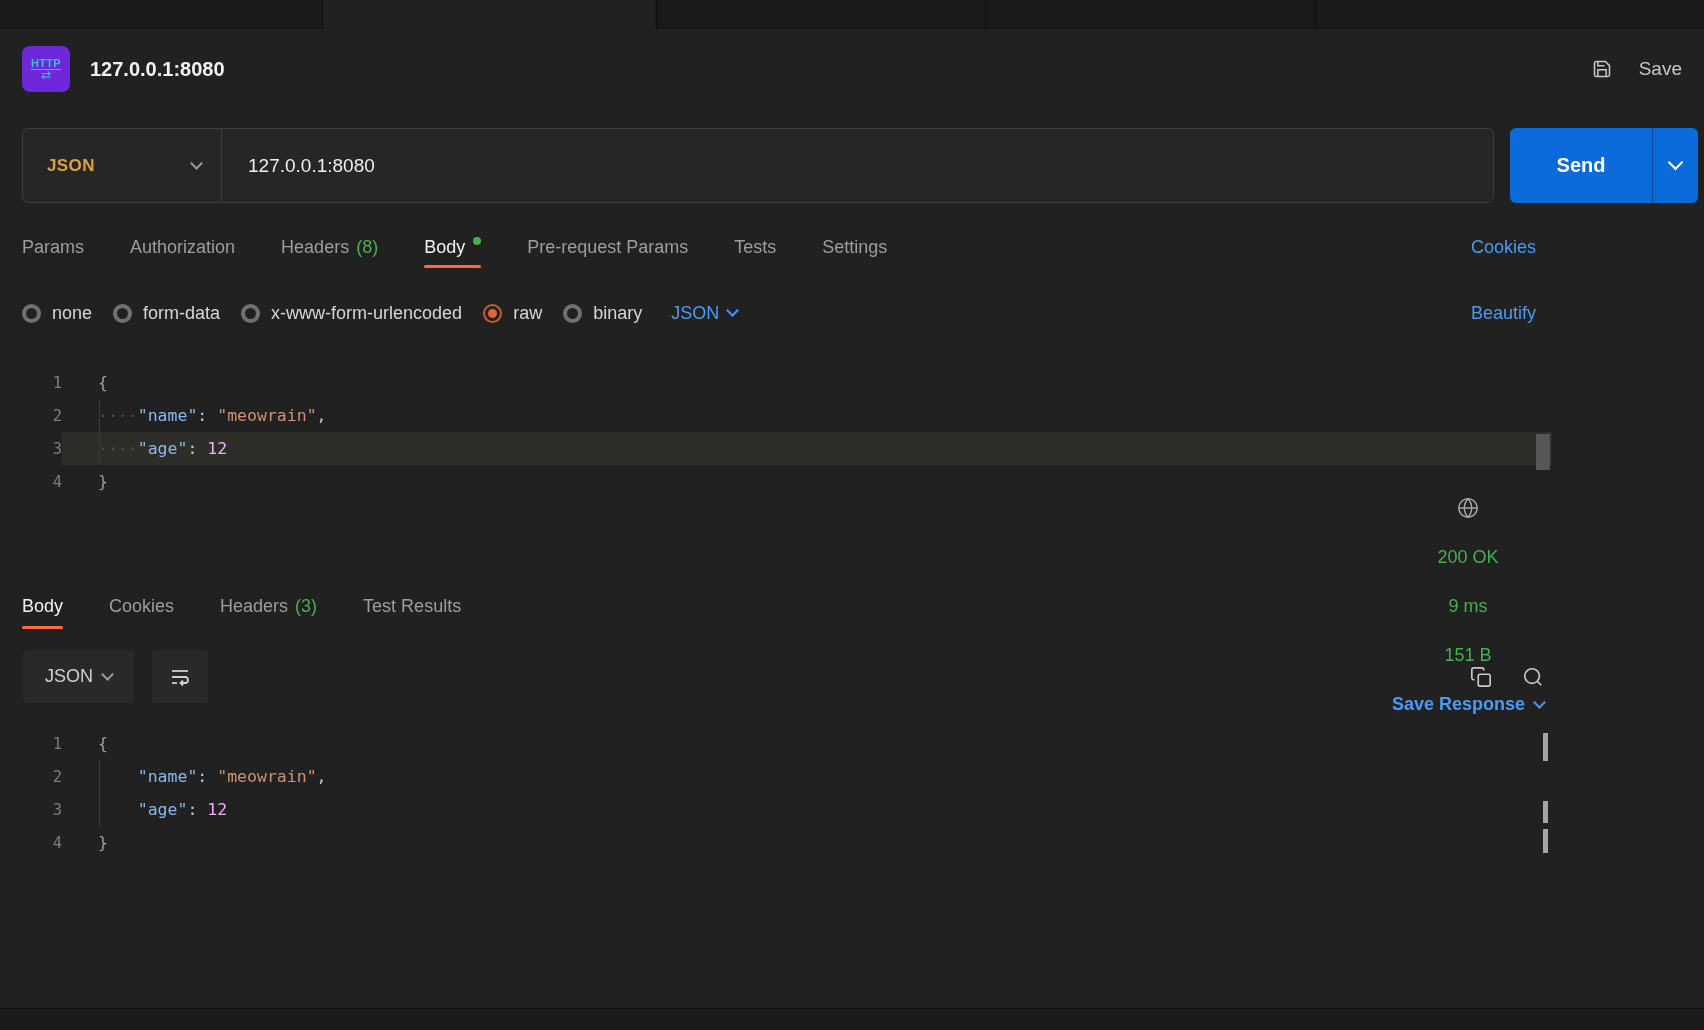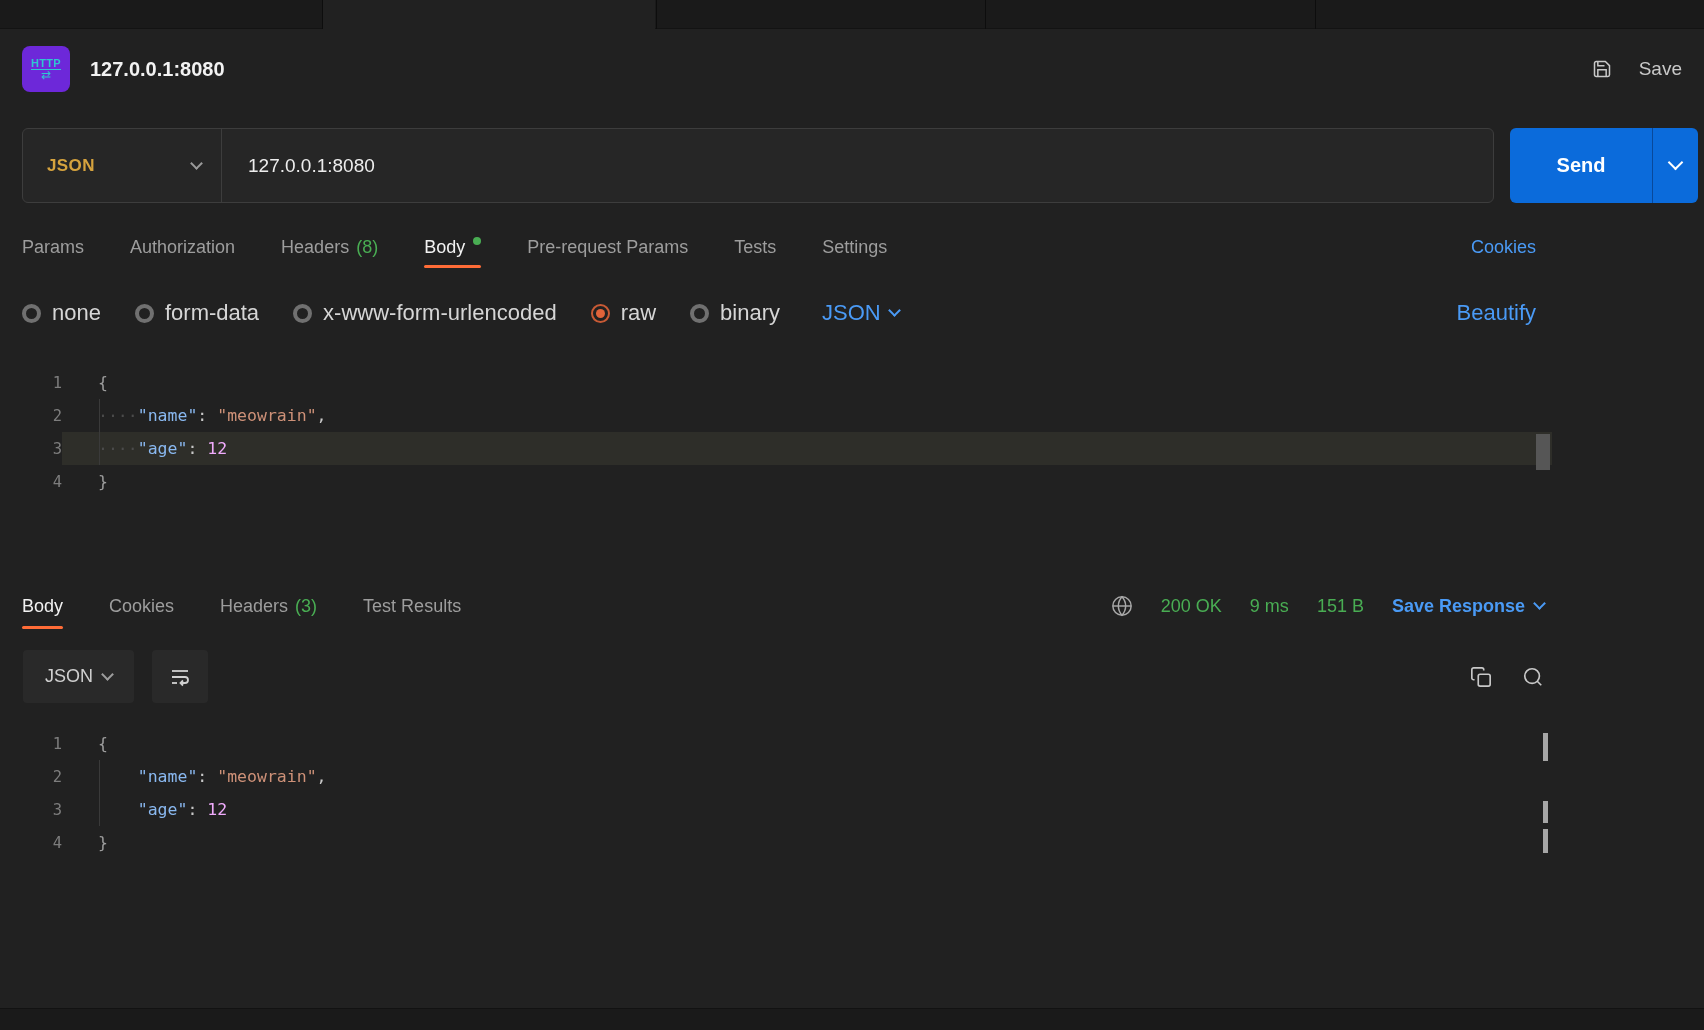--- a/index.html
+++ b/index.html
@@ -34,21 +34,21 @@
   .req-tabs{position:absolute;top:226px;left:22px;right:168px;height:42px;display:flex;align-items:center;gap:46px;font-size:18px;color:#9d9d9d;}
   .tab{position:relative;display:flex;align-items:center;height:100%;cursor:pointer;}
   .tab.active{color:#f2f2f2;}
   .tab.active::after{content:"";position:absolute;left:0;right:0;bottom:0;height:3px;background:#ff6c37;border-radius:2px;}
   .count{color:#49ad53;margin-left:7px;}
   .dot{width:8px;height:8px;border-radius:50%;background:#49ad53;margin-left:8px;margin-top:-12px;}
   .link-blue{color:#4a9af5;cursor:pointer;}
   .ml-auto{margin-left:auto;}
 
   
-  .mode-row{position:absolute;top:294px;left:22px;right:168px;height:38px;display:flex;align-items:center;gap:34px;font-size:22px;color:#d6d6d6;}
+  .mode-row{position:absolute;top:294px;left:22px;right:168px;height:38px;display:flex;align-items:center;gap:21px;font-size:18px;color:#d6d6d6;}
   .mode{display:flex;align-items:center;gap:11px;cursor:pointer;}
   .radio{width:19px;height:19px;border-radius:50%;border:4px solid #707070;flex:none;}
   .radio.sel{border:2px solid #c85a35;position:relative;}
   .radio.sel::after{content:"";position:absolute;left:50%;top:50%;width:9px;height:9px;margin:-4.5px 0 0 -4.5px;border-radius:50%;background:#e0633a;}
   .json-sel{display:flex;align-items:center;gap:9px;color:#4a9af5;margin-left:8px;cursor:pointer;}
 
   
   .editor{position:absolute;left:0;width:1552px;font-family:"DejaVu Sans Mono",monospace;font-size:16.5px;}
   .editor.req{top:366px;height:200px;}
   .editor.resp{top:727px;height:150px;}
@@ -62,21 +62,21 @@
   .tok.punct{color:#c8c8c8;}
   .tok.brace{color:#9d9d9d;}
   .tok.str{color:#ce9178;}
   .tok.num{color:#f0abfc;}
   .indent-guide{position:absolute;left:99px;top:33px;height:66px;border-left:1px solid #3a3a3a;}
   .scroll-thumb{position:absolute;right:2px;top:68px;width:14px;height:36px;background:#565656;cursor:pointer;}
   .ov-mark{position:absolute;right:4px;width:5px;background:#a6a6a6;}
 
   
   .resp-header{position:absolute;top:583px;left:22px;right:160px;height:46px;display:flex;align-items:center;gap:46px;font-size:18px;color:#9d9d9d;}
-  .resp-right{margin-left:auto;display:flex;align-items:center;gap:28px;}
+  .resp-right{margin-left:auto;display:flex;align-items:center;gap:28px;flex-direction:column;}
   .green{color:#49ad53;}
   .save-resp{color:#4a9af5;display:flex;align-items:center;gap:10px;font-weight:600;cursor:pointer;}
   .globe{color:#a8a8a8;display:flex;align-items:center;}
 
   
   .resp-toolbar{position:absolute;top:650px;left:5px;right:160px;height:53px;display:flex;align-items:center;}
   .segs{display:flex;background:#292929;border-radius:4px;height:53px;align-items:stretch;}
   .seg{padding:0 30px;display:flex;align-items:center;font-size:18px;color:#9d9d9d;cursor:pointer;}
   .seg.active{background:#3a3a3a;border-radius:4px;color:#f2f2f2;}
   .lang-box{margin-left:18px;height:53px;background:#292929;border-radius:4px;display:flex;align-items:center;gap:10px;padding:0 22px;font-size:18px;color:#cfcfcf;cursor:pointer;}

